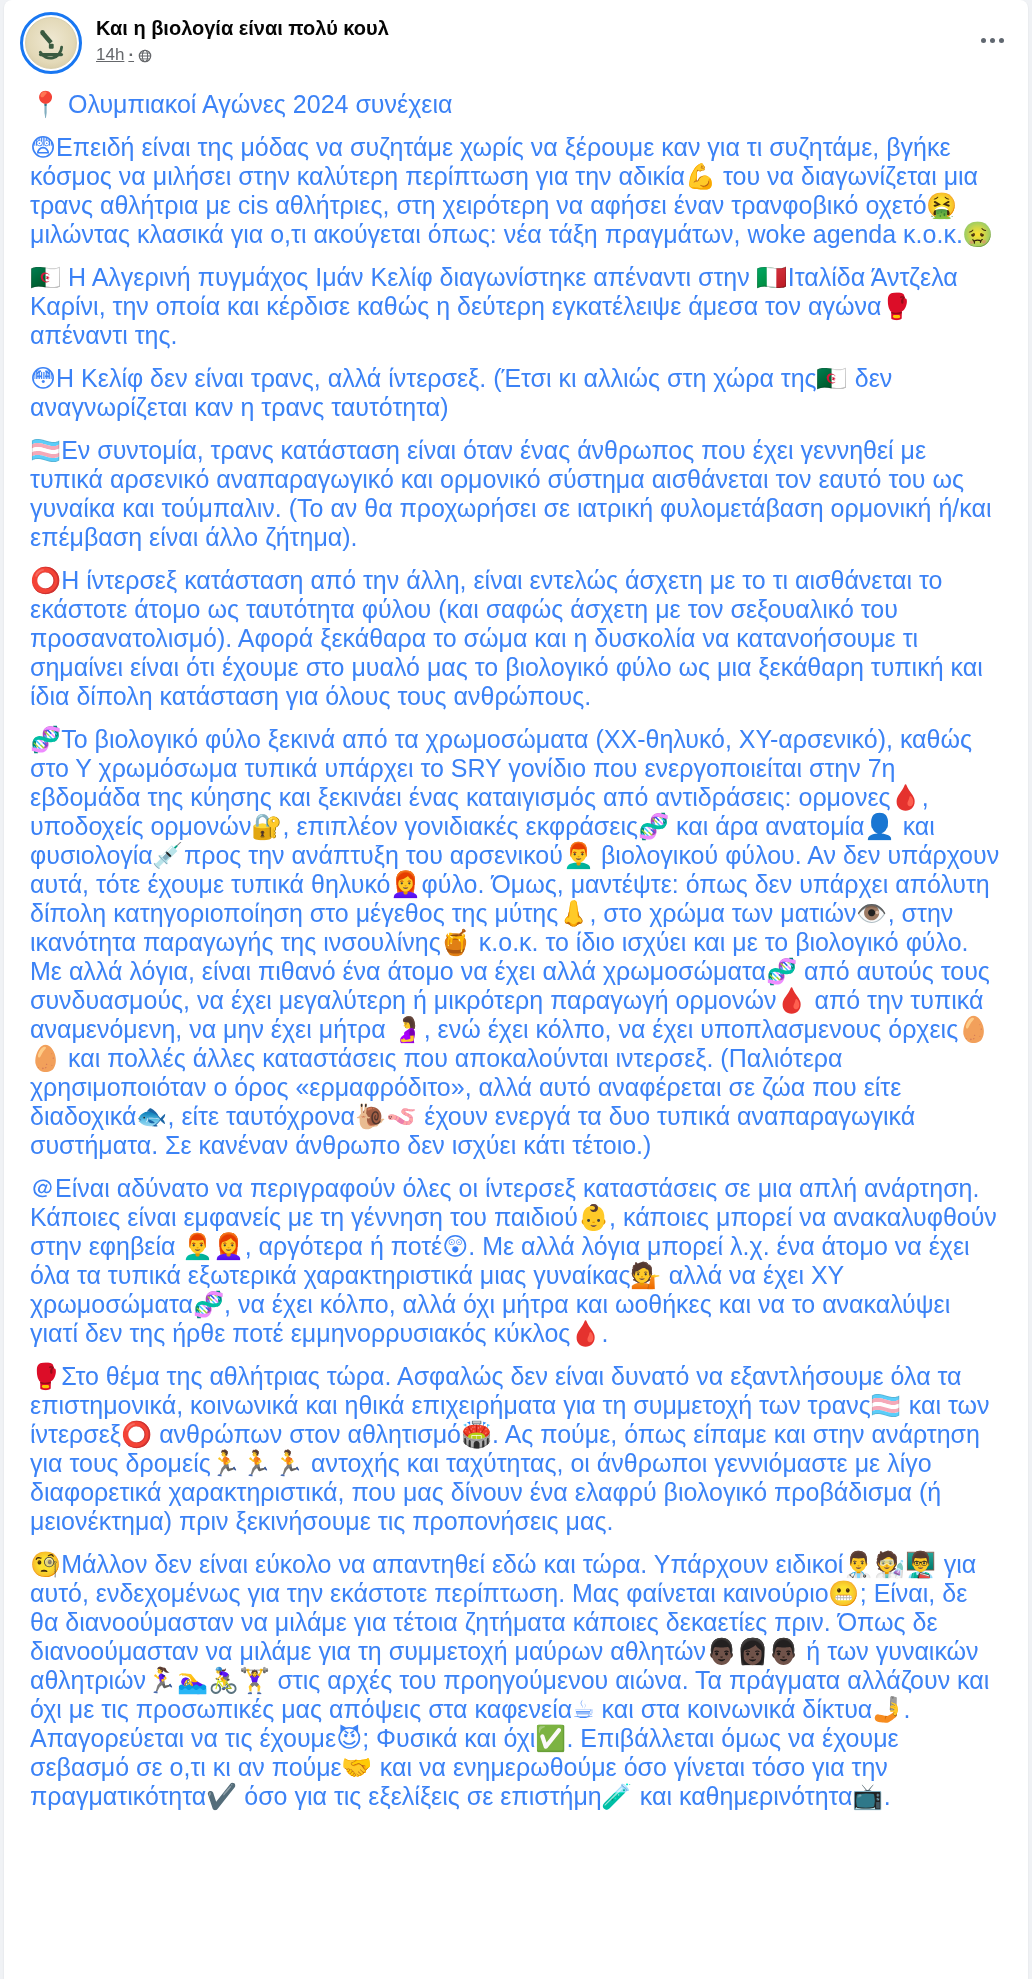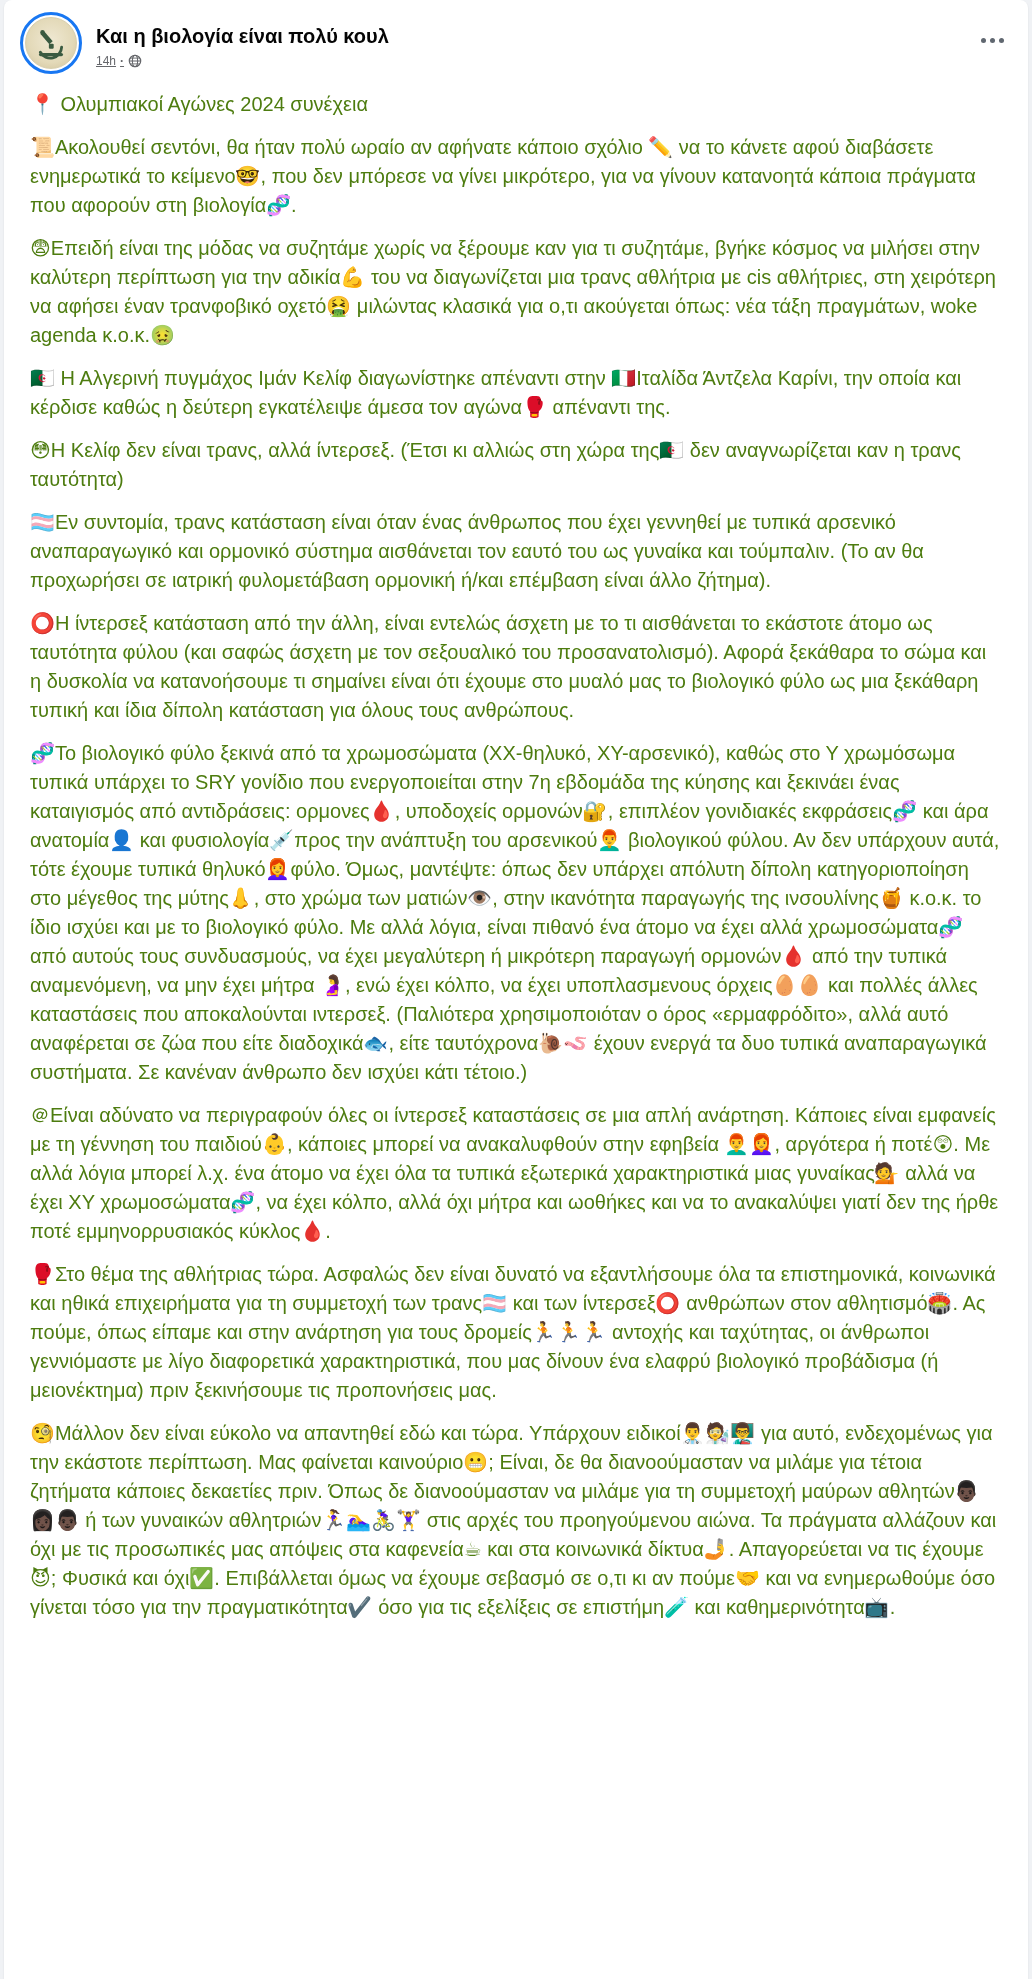--- a/index.html
+++ b/index.html
@@ -34,31 +34,31 @@
   }
   .avatar-inner {
     width: 100%; height: 100%;
     border-radius: 50%;
     background: radial-gradient(circle at 50% 45%, #efe8d2 0%, #e3d9b8 60%, #cdbf96 100%);
     display: flex; align-items: center; justify-content: center;
     overflow: hidden;
     border: 1px solid #d8cfae;
   }
   .avatar-inner svg { width: 34px; height: 34px; }
-  .header-text { margin-left: 14px; padding-top: 4px; margin-top: 8px; }
+  .header-text { margin-left: 14px; padding-top: 4px; }
   .page-name {
     font-size: 20px;
     font-weight: bold;
     color: #050505;
     cursor: pointer;
     line-height: 1.2;
   }
   .meta {
     margin-top: 5px;
-    font-size: 12px;
+    font-size: 17px;
     color: #65676b;
     display: flex;
     align-items: center;
     gap: 4px;
     text-decoration: underline;
   }
   .meta .timestamp { cursor: pointer; }
   .meta .sep { font-weight: bold; }
   .globe svg { width: 14px; height: 14px; display: block; margin-top: 1px; }
   .more-btn {
@@ -75,23 +75,23 @@
     border-radius: 50%;
     display: block;
     box-shadow: 9px 0 0 #606770, 18px 0 0 #606770;
     margin-right: 18px;
   }
   
   .post-content {
     padding: 10px 26px 18px 26px;
   }
   .post-paragraph {
-    font-size: 20px;
+    font-size: 25px;
     line-height: 29px;
-    color: #4d7c0f;
+    color: #3b82f6;
     margin-bottom: 14px;
     word-wrap: break-word;
   }
   .post-paragraph:last-child { margin-bottom: 0; }
 </style>
 </head>
 <body>
 
 <div class="card">
 
@@ -127,21 +127,20 @@
     </div>
 
     <div class="more-btn" role="button">
       <span class="ellipsis"></span>
     </div>
 
   </div>
 
   <div class="post-content">
       <p class="post-paragraph">📍 Ολυμπιακοί Αγώνες 2024 συνέχεια</p>
-      <p class="post-paragraph">📜Ακολουθεί σεντόνι, θα ήταν πολύ ωραίο αν αφήνατε κάποιο σχόλιο ✏️ να το κάνετε αφού διαβάσετε ενημερωτικά το κείμενο🤓, που δεν μπόρεσε να γίνει μικρότερο, για να γίνουν κατανοητά κάποια πράγματα που αφορούν στη βιολογία🧬.</p>
       <p class="post-paragraph">😨Επειδή είναι της μόδας να συζητάμε χωρίς να ξέρουμε καν για τι συζητάμε, βγήκε κόσμος να μιλήσει στην καλύτερη περίπτωση για την αδικία💪 του να διαγωνίζεται μια τρανς αθλήτρια με cis αθλήτριες, στη χειρότερη να αφήσει έναν τρανφοβικό οχετό🤮 μιλώντας κλασικά για ο,τι ακούγεται όπως: νέα τάξη πραγμάτων, woke agenda κ.ο.κ.🤢</p>
       <p class="post-paragraph">🇩🇿 Η Αλγερινή πυγμάχος Ιμάν Κελίφ διαγωνίστηκε απέναντι στην 🇮🇹Ιταλίδα Άντζελα Καρίνι, την οποία και κέρδισε καθώς η δεύτερη εγκατέλειψε άμεσα τον αγώνα🥊 απέναντι της.</p>
       <p class="post-paragraph">😳Η Κελίφ δεν είναι τρανς, αλλά ίντερσεξ. (Έτσι κι αλλιώς στη χώρα της🇩🇿  δεν αναγνωρίζεται καν η τρανς ταυτότητα)</p>
       <p class="post-paragraph">🏳️‍⚧️Εν συντομία, τρανς κατάσταση είναι όταν ένας άνθρωπος που έχει γεννηθεί με τυπικά αρσενικό αναπαραγωγικό και ορμονικό σύστημα αισθάνεται τον εαυτό του ως γυναίκα και τούμπαλιν. (Το αν θα προχωρήσει σε ιατρική φυλομετάβαση ορμονική ή/και επέμβαση είναι άλλο ζήτημα).</p>
       <p class="post-paragraph">⭕Η ίντερσεξ κατάσταση από την άλλη, είναι εντελώς άσχετη με το τι αισθάνεται το εκάστοτε άτομο ως ταυτότητα φύλου (και σαφώς άσχετη με τον σεξουαλικό του προσανατολισμό). Αφορά ξεκάθαρα το σώμα και η δυσκολία να κατανοήσουμε τι σημαίνει είναι ότι έχουμε στο μυαλό μας το βιολογικό φύλο ως μια ξεκάθαρη τυπική και ίδια δίπολη κατάσταση για όλους τους ανθρώπους.</p>
       <p class="post-paragraph">🧬Το βιολογικό φύλο ξεκινά από τα χρωμοσώματα (ΧΧ-θηλυκό, ΧΥ-αρσενικό), καθώς στο Υ χρωμόσωμα τυπικά υπάρχει το SRY γονίδιο που ενεργοποιείται στην 7η εβδομάδα της κύησης και ξεκινάει ένας καταιγισμός από αντιδράσεις: ορμονες🩸, υποδοχείς ορμονών🔐, επιπλέον γονιδιακές εκφράσεις🧬 και άρα ανατομία👤 και φυσιολογία💉προς την ανάπτυξη του αρσενικού👨‍🦰 βιολογικού φύλου. Αν δεν υπάρχουν αυτά, τότε έχουμε τυπικά θηλυκό👩‍🦰φύλο. Όμως, μαντέψτε: όπως δεν υπάρχει απόλυτη δίπολη κατηγοριοποίηση στο μέγεθος της μύτης👃, στο χρώμα των ματιών👁️, στην ικανότητα παραγωγής της ινσουλίνης🍯 κ.ο.κ. το ίδιο ισχύει και με το βιολογικό φύλο. Με αλλά λόγια, είναι πιθανό ένα άτομο να έχει αλλά χρωμοσώματα🧬 από αυτούς τους συνδυασμούς, να έχει μεγαλύτερη ή μικρότερη παραγωγή ορμονών🩸 από την τυπικά αναμενόμενη, να μην έχει μήτρα 🤰, ενώ έχει κόλπο, να έχει υποπλασμενους όρχεις🥚🥚 και πολλές άλλες καταστάσεις που αποκαλούνται ιντερσεξ. (Παλιότερα χρησιμοποιόταν ο όρος «ερμαφρόδιτο», αλλά αυτό αναφέρεται σε ζώα που είτε διαδοχικά🐟, είτε ταυτόχρονα🐌🪱 έχουν ενεργά τα δυο τυπικά αναπαραγωγικά συστήματα. Σε κανέναν άνθρωπο δεν ισχύει κάτι τέτοιο.)</p>
       <p class="post-paragraph">＠Είναι αδύνατο να περιγραφούν όλες οι ίντερσεξ καταστάσεις σε μια απλή ανάρτηση. Κάποιες είναι εμφανείς με τη γέννηση του παιδιού👶, κάποιες μπορεί να ανακαλυφθούν στην εφηβεία 👨‍🦰👩‍🦰, αργότερα ή ποτέ😲. Με αλλά λόγια μπορεί λ.χ. ένα άτομο να έχει όλα τα τυπικά εξωτερικά χαρακτηριστικά μιας γυναίκας💁 αλλά να έχει ΧΥ χρωμοσώματα🧬, να έχει κόλπο, αλλά όχι μήτρα και ωοθήκες και να το ανακαλύψει γιατί δεν της ήρθε ποτέ εμμηνορρυσιακός κύκλος🩸.</p>
       <p class="post-paragraph">🥊Στο θέμα της αθλήτριας τώρα. Ασφαλώς δεν είναι δυνατό να εξαντλήσουμε όλα τα επιστημονικά, κοινωνικά και ηθικά επιχειρήματα για τη συμμετοχή των τρανς🏳️‍⚧️ και των ίντερσεξ⭕ ανθρώπων στον αθλητισμό🏟️.  Ας πούμε, όπως είπαμε και στην ανάρτηση για τους δρομείς🏃🏃🏃 αντοχής και ταχύτητας, οι άνθρωποι γεννιόμαστε με λίγο διαφορετικά χαρακτηριστικά, που μας δίνουν ένα ελαφρύ  βιολογικό προβάδισμα (ή μειονέκτημα) πριν ξεκινήσουμε τις προπονήσεις μας.</p>
       <p class="post-paragraph">🧐Μάλλον δεν είναι εύκολο να απαντηθεί εδώ και τώρα. Υπάρχουν ειδικοί👨‍⚕️🧑‍🔬👨‍🏫 για αυτό, ενδεχομένως για την εκάστοτε περίπτωση. Μας φαίνεται καινούριο😬; Είναι, δε θα διανοούμασταν να μιλάμε για τέτοια ζητήματα κάποιες δεκαετίες πριν. Όπως δε διανοούμασταν να μιλάμε για τη συμμετοχή μαύρων αθλητών👨🏿👩🏿👨🏿 ή των γυναικών αθλητριών🏃‍♀️🏊‍♀️🚴‍♀️🏋️‍♀️ στις αρχές του προηγούμενου αιώνα. Τα πράγματα αλλάζουν και όχι με τις προσωπικές μας απόψεις στα καφενεία☕ και στα κοινωνικά δίκτυα🤳. Απαγορεύεται να τις έχουμε😈; Φυσικά και όχι✅. Επιβάλλεται όμως να έχουμε σεβασμό σε ο,τι κι αν πούμε🤝 και να ενημερωθούμε όσο γίνεται τόσο για την πραγματικότητα✔️ όσο για τις εξελίξεις σε επιστήμη🧪 και καθημερινότητα📺.</p>
     </div>

